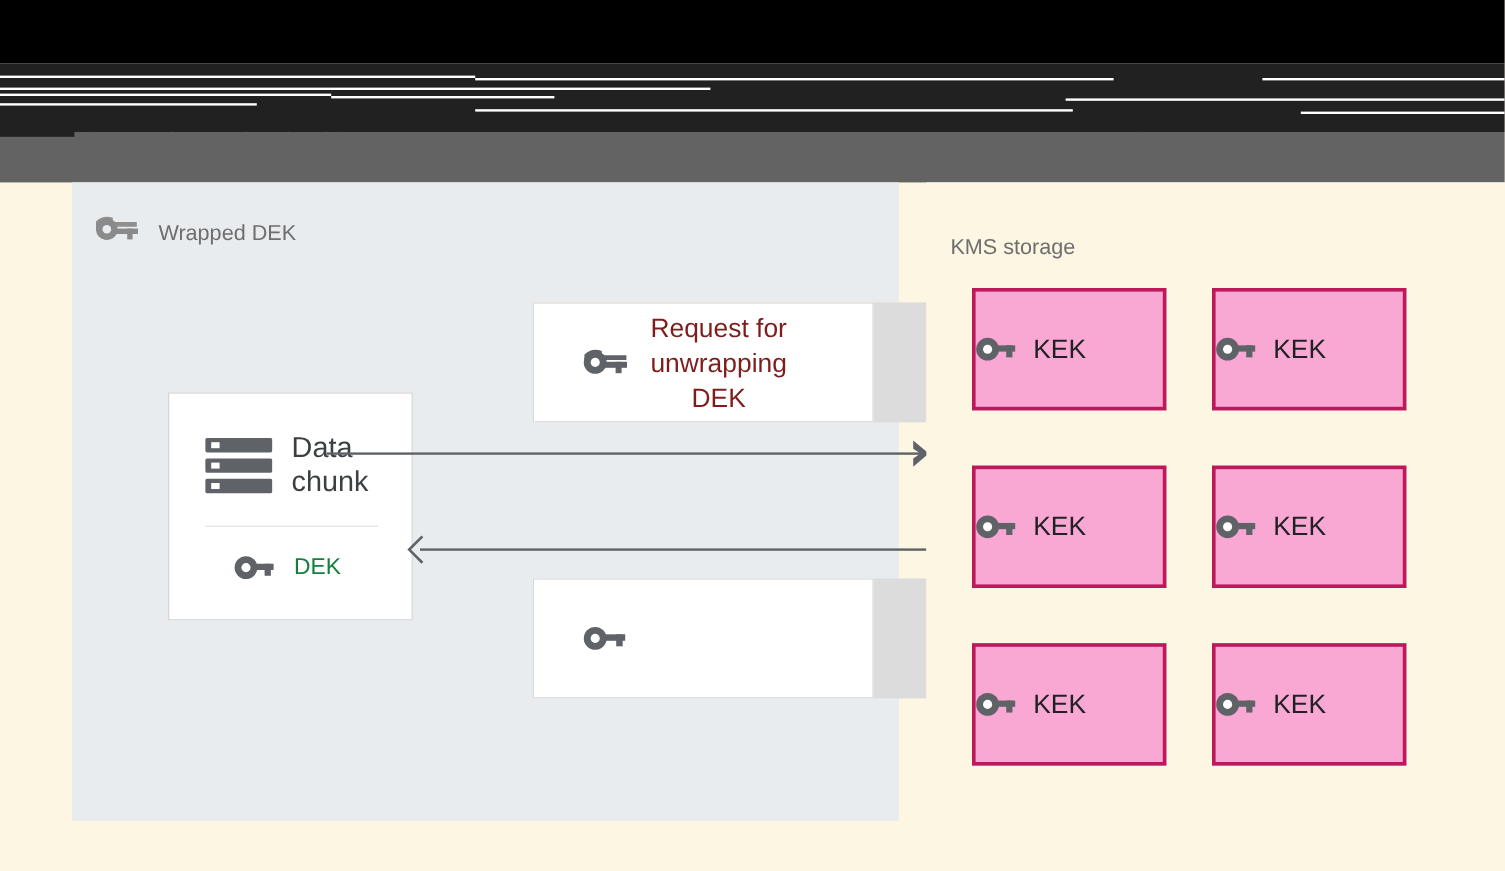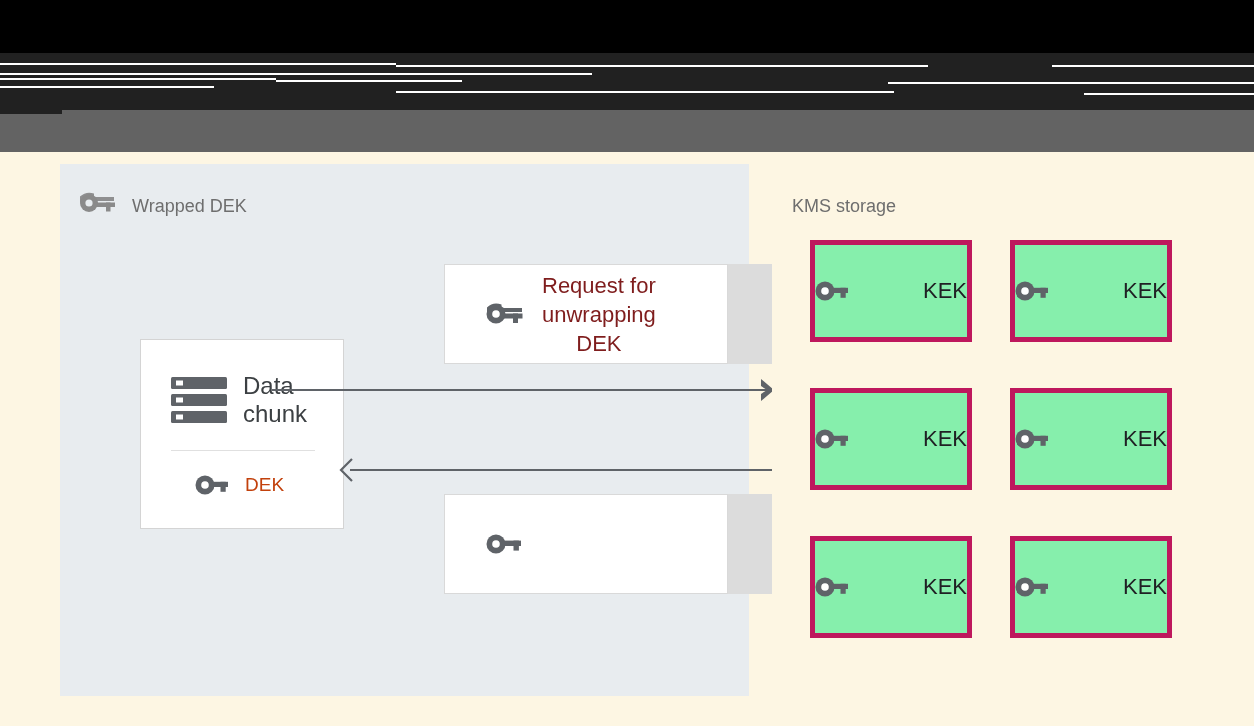--- a/index.html
+++ b/index.html
@@ -62,21 +62,21 @@
   
   .scanline {
     position: absolute;
     background: #ffffff;
     height: 2px;
   }
 
   
   #panel-wrapped-dek {
     position: absolute;
-    left: 60px; top: 164px;
+    left: 60px; top: 152px;
     width: 689px; height: 532px;
     background: #e8ecef;
   }
   #panel-kms-storage {
     position: absolute;
     left: 772px; top: 152px;
     width: 482px; height: 532px;
     background: #fdf6e3;
   }
   .panel-title {
@@ -127,21 +127,21 @@
     background: #e0e0e0;
   }
   #dek-row {
     position: absolute;
     left: 54px; top: 134px;
     display: flex;
     align-items: center;
   }
   #dek-label {
     margin-left: 16px;
-    color: #c2410c;
+    color: #15803d;
     font-size: 19px;
   }
 
   
   .msg-card {
     position: absolute;
     height: 100px;
     box-sizing: border-box;
     display: flex;
     align-items: center;
@@ -192,26 +192,26 @@
   #kek-grid {
     position: absolute;
     left: 38px; top: 88px;
     display: grid;
     grid-template-columns: 162px 162px;
     grid-template-rows: 102px 102px 102px;
     column-gap: 38px;
     row-gap: 46px;
   }
   .kek-box {
-    background: #86efac;
-    border: 5px solid #be185d;
+    background: #f9a8d4;
+    border: 3px solid #be185d;
     box-sizing: border-box;
     display: flex;
     align-items: center;
-    justify-content: space-between;
+    justify-content: flex-start;
   }
   .kek-label {
     margin-left: 14px;
     color: #202124;
     font-size: 22px;
   }
 </style>
 </head>
 <body>
 

